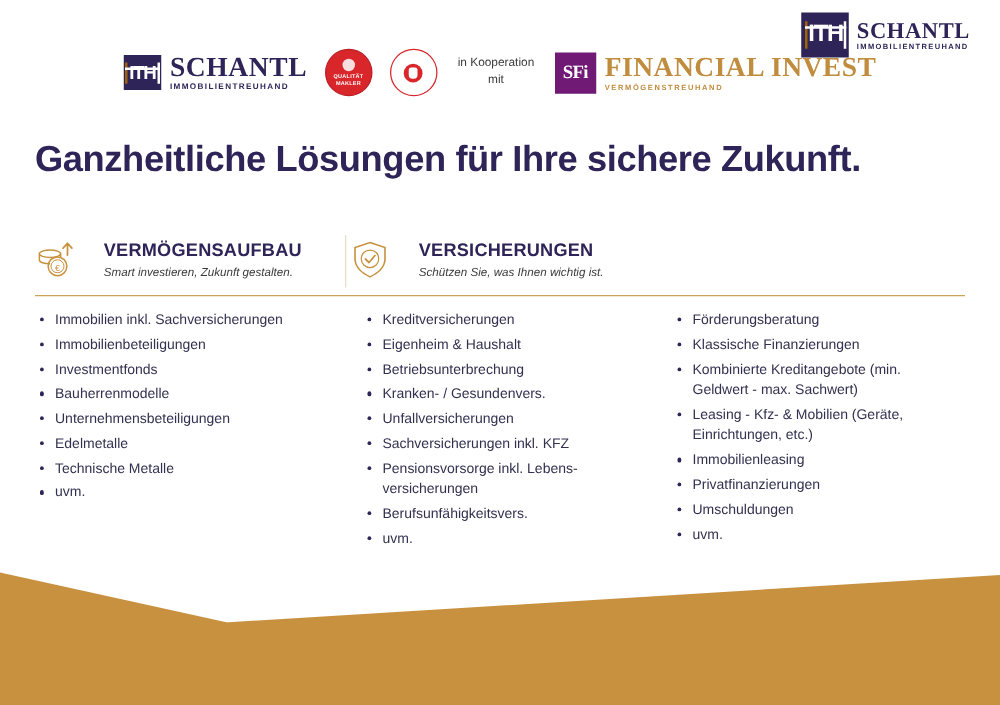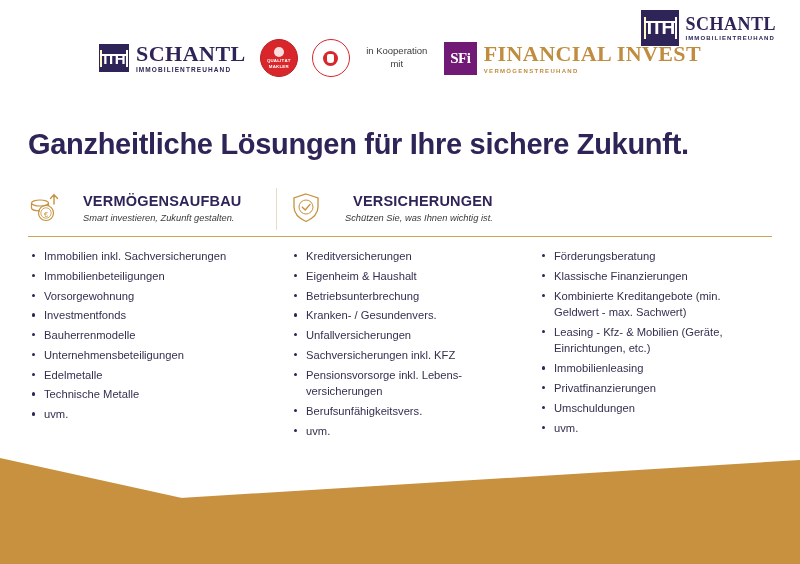--- a/index.html
+++ b/index.html
@@ -23,21 +23,21 @@
   .ith-box{
     background:#2e2457;
     display:flex;align-items:center;justify-content:center;
     color:#ffffff;
     font-weight:700;
     letter-spacing:-1px;
     font-family:"Liberation Sans", sans-serif;
   }
   .ith-box.small{width:30px;height:28px;font-size:15px;}
   .ith-box.big{width:38px;height:36px;font-size:19px;}
-  .ith-glyph{border-left:2px solid #fef9c3;border-right:2px solid #fff;padding:0 1px;position:relative;}
+  .ith-glyph{border-left:2px solid #a16207;border-right:2px solid #fff;padding:0 1px;position:relative;}
   .ith-glyph:before{content:"";position:absolute;left:-2px;right:-2px;top:4px;height:2px;background:#fff;}
   .schantl-words{line-height:1;}
   .schantl-main{
     color:#2e2457;font-weight:700;letter-spacing:.5px;
     font-family:"Liberation Serif", serif;
   }
   .schantl-sub{
     color:#2e2457;letter-spacing:1.1px;font-weight:700;
   }
   .logo-top-right .schantl-main{font-size:18px;}
@@ -84,32 +84,32 @@
   }
   .fi-words{line-height:1;}
   .fi-main{
     color:#c08c3e;font-weight:700;font-size:22px;letter-spacing:.4px;
     font-family:"Liberation Serif", serif;
   }
   .fi-sub{color:#c08c3e;font-size:6px;letter-spacing:1.3px;font-weight:700;margin-top:3px;}
 
   
   .headline{
-    position:absolute;left:28px;top:128px;
+    position:absolute;left:28px;top:112px;
     font-size:29px;font-weight:700;color:#2e2457;
     letter-spacing:-.3px;
   }
 
   
   .cols{
     position:absolute;left:28px;top:186px;width:744px;
     display:flex;
   }
   .col{width:248px;box-sizing:border-box;padding-right:14px;position:relative;}
-  .col + .col{padding-left:14px;text-align:right;}
+  .col + .col{padding-left:4px;}
   .col + .col:before{
     content:"";position:absolute;left:0;top:2px;bottom:0;width:1px;background:#e7dcc6;
   }
 
   .col-head{display:flex;align-items:center;gap:21px;height:44px;}
   .col-icon{width:34px;height:32px;flex:0 0 34px;}
   .col-titles{line-height:1.15;}
   .col-title{font-size:14.5px;font-weight:700;color:#2e2457;letter-spacing:.2px;}
   .col-sub{font-size:9.3px;font-style:italic;color:#3a3a3a;margin-top:3px;}
 
@@ -230,21 +230,20 @@
 
 </div>
 
 <div class="rule"></div>
 
 <div class="lists">
   <div class="lcol">
     <ul>
       <li>Immobilien inkl. Sachversicherungen</li>
       <li>Immobilienbeteiligungen</li>
-      <li>Vorsorgewohnung</li>
       <li>Investmentfonds</li>
       <li>Bauherrenmodelle</li>
       <li>Unternehmensbeteiligungen</li>
       <li>Edelmetalle</li>
       <li>Technische Metalle</li>
       <li>uvm.</li>
     </ul>
   </div>
   <div class="lcol">
     <ul>

